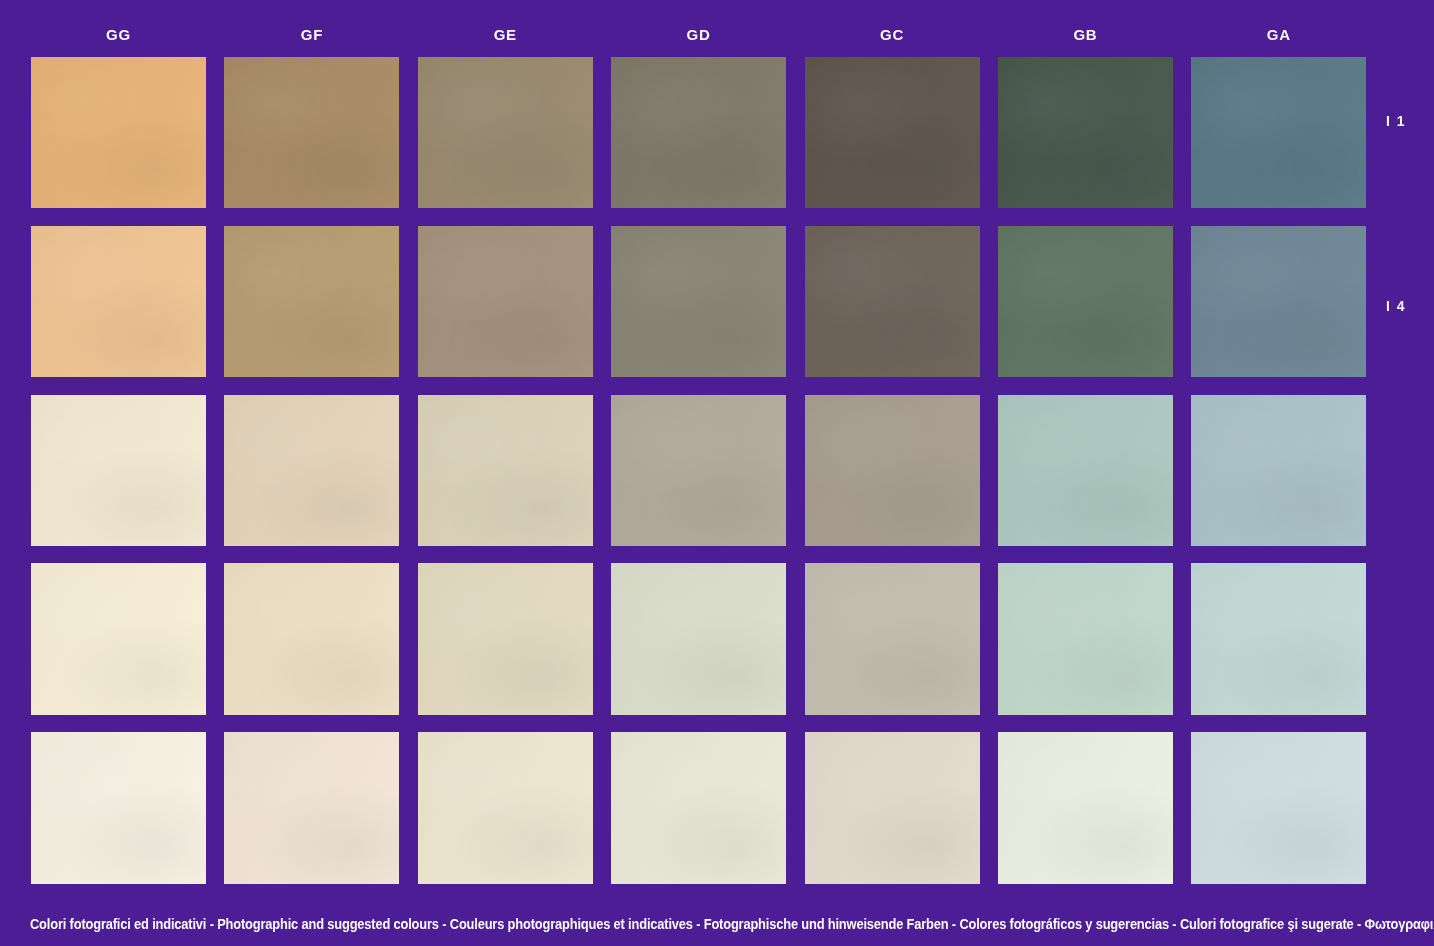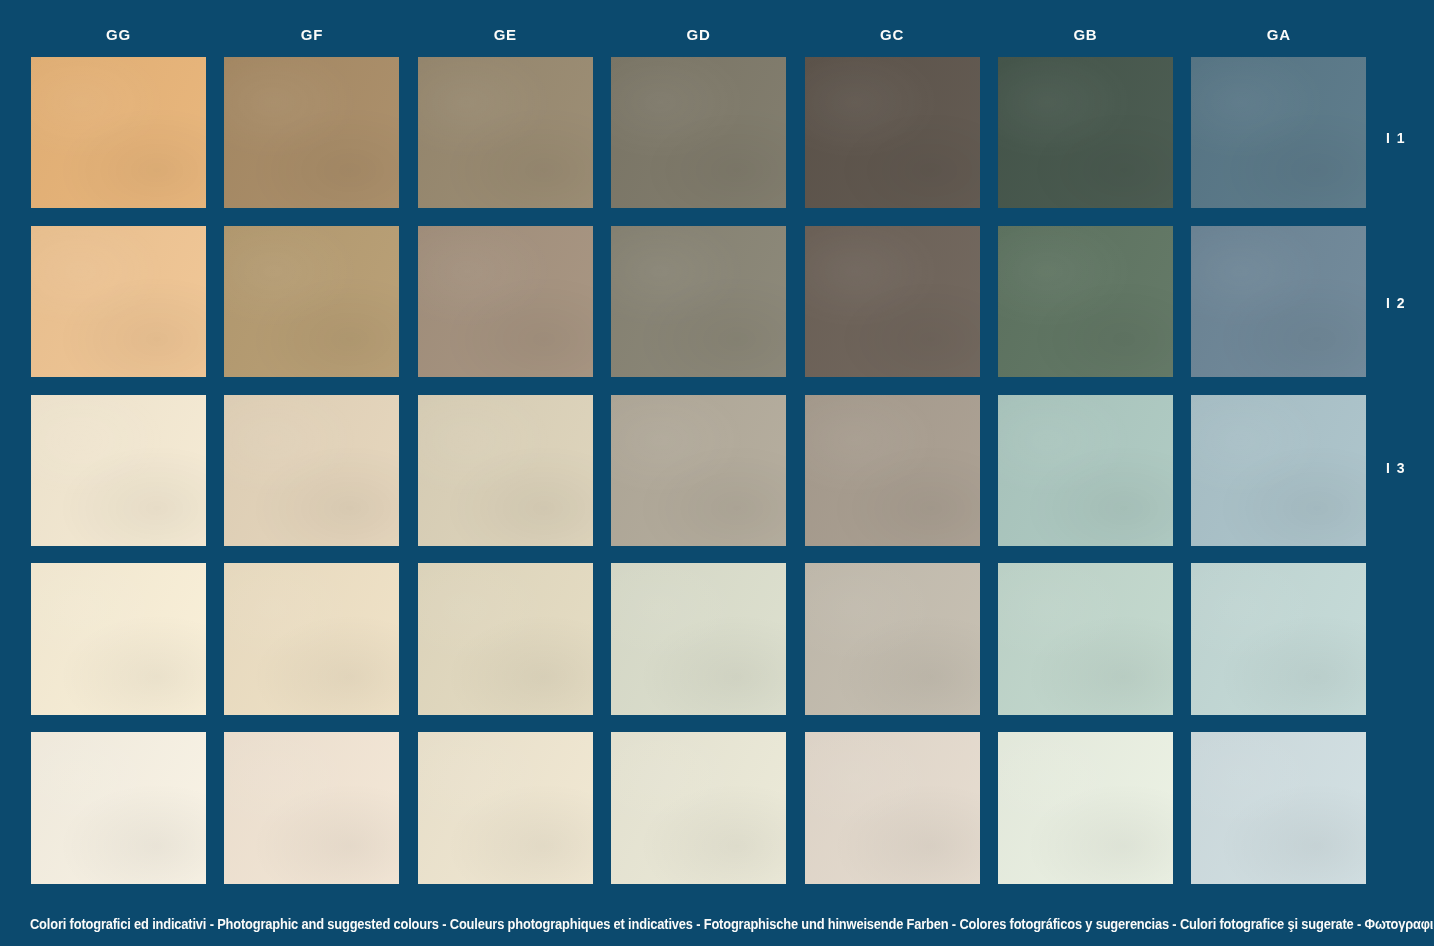--- a/index.html
+++ b/index.html
@@ -5,21 +5,21 @@
   html, body {
     margin: 0;
     padding: 0;
     background: #0e0b09;
     font-family: "Liberation Sans", sans-serif;
   }
   .canvas {
     position: relative;
     width: 1434px;
     height: 946px;
-    background: #0c4a6e;
+    background: #4c1d95;
     overflow: hidden;
   }
   .col-headers {
     position: absolute;
     left: 31px;
     top: 26px;
     display: grid;
     grid-template-columns: repeat(7, 175px);
     column-gap: 18.4px;
   }
@@ -51,26 +51,26 @@
     position: absolute;
     inset: 0;
     background:
       radial-gradient(120px 80px at 28% 30%, rgba(255,255,255,0.05), rgba(255,255,255,0) 70%),
       radial-gradient(140px 90px at 72% 75%, rgba(0,0,0,0.05), rgba(0,0,0,0) 70%),
       linear-gradient(115deg, rgba(0,0,0,0.04), rgba(255,255,255,0.04));
   }
   .row-labels {
     position: absolute;
     left: 1366px;
-    top: 62px;
+    top: 45px;
     width: 60px;
     height: 827px;
     display: grid;
     grid-template-rows: repeat(5, 151.4px);
-    row-gap: 14px;
+    row-gap: 34px;
   }
   .row-label {
     display: flex;
     align-items: center;
     justify-content: center;
     color: #fbfbf9;
     font-size: 14px;
     font-weight: bold;
     letter-spacing: 1.5px;
   }
@@ -132,17 +132,16 @@
       <div class="swatch" style="background: rgb(248, 242, 228);"></div>
       <div class="swatch" style="background: rgb(243, 230, 213);"></div>
       <div class="swatch" style="background: rgb(240, 231, 209);"></div>
       <div class="swatch" style="background: rgb(235, 233, 215);"></div>
       <div class="swatch" style="background: rgb(229, 219, 206);"></div>
       <div class="swatch" style="background: rgb(235, 241, 227);"></div>
       <div class="swatch" style="background: rgb(209, 223, 226);"></div>
     </div>
   <div class="row-labels">
       <div class="row-label">I 1</div>
-      <div class="row-label">I 2</div>
-      <div class="row-label">I 3</div>
+      <div class="row-label">I 4</div>
     </div>
   <div class="caption">Colori fotografici ed indicativi - Photographic and suggested colours - Couleurs photographiques et indicatives - Fotographische und hinweisende Farben - Colores fotográficos y sugerencias - Culori fotografice şi sugerate - Φωτογραφικά και προτεινόμενα χρώματα.</div>
 </div>
 
 </body></html>

